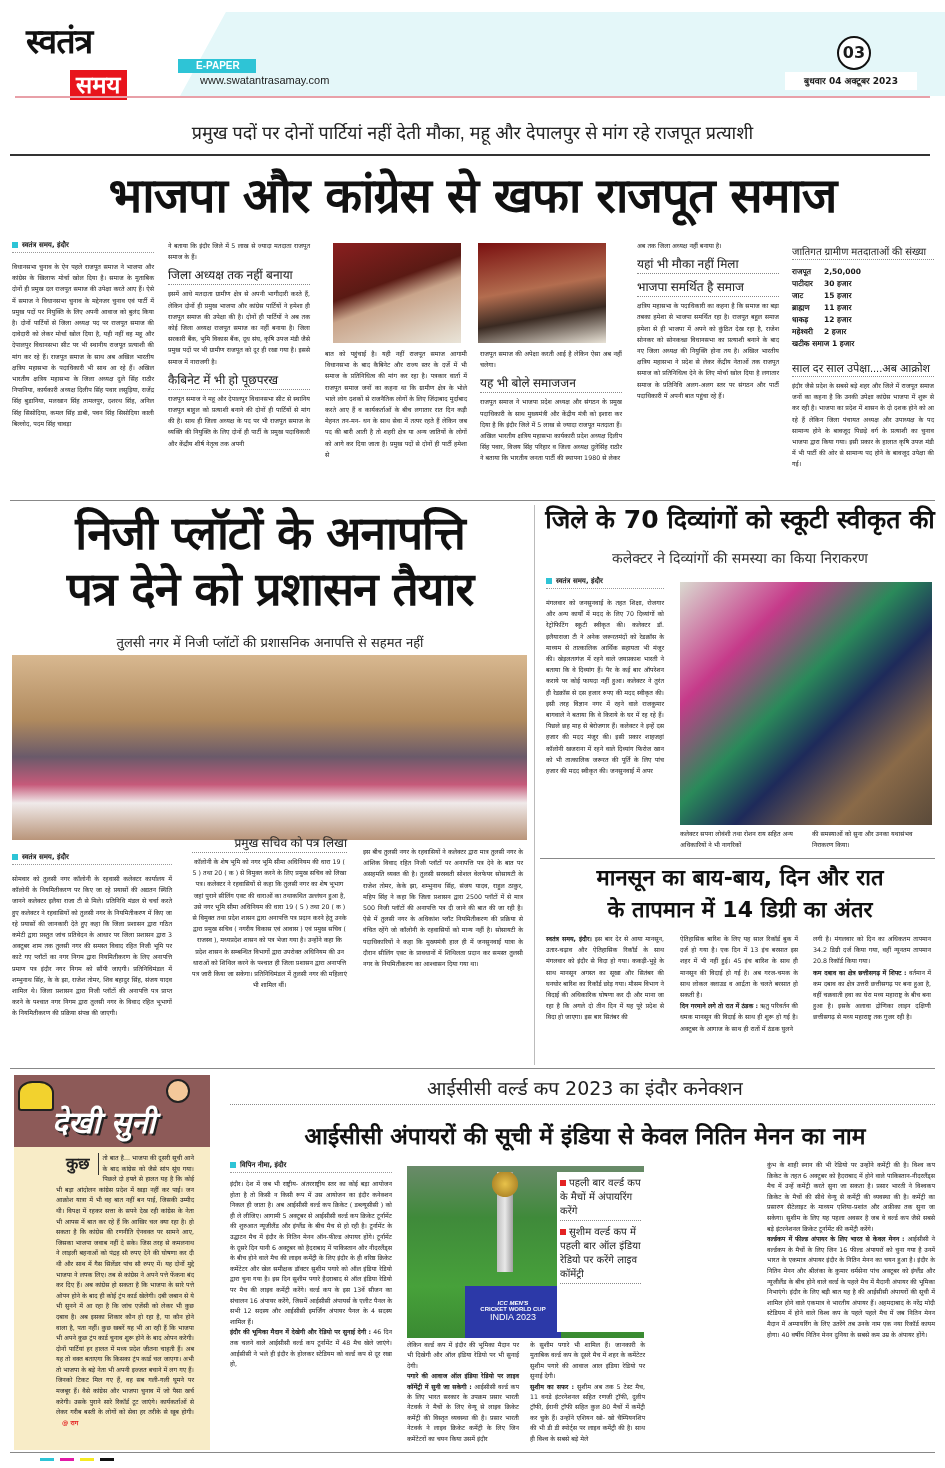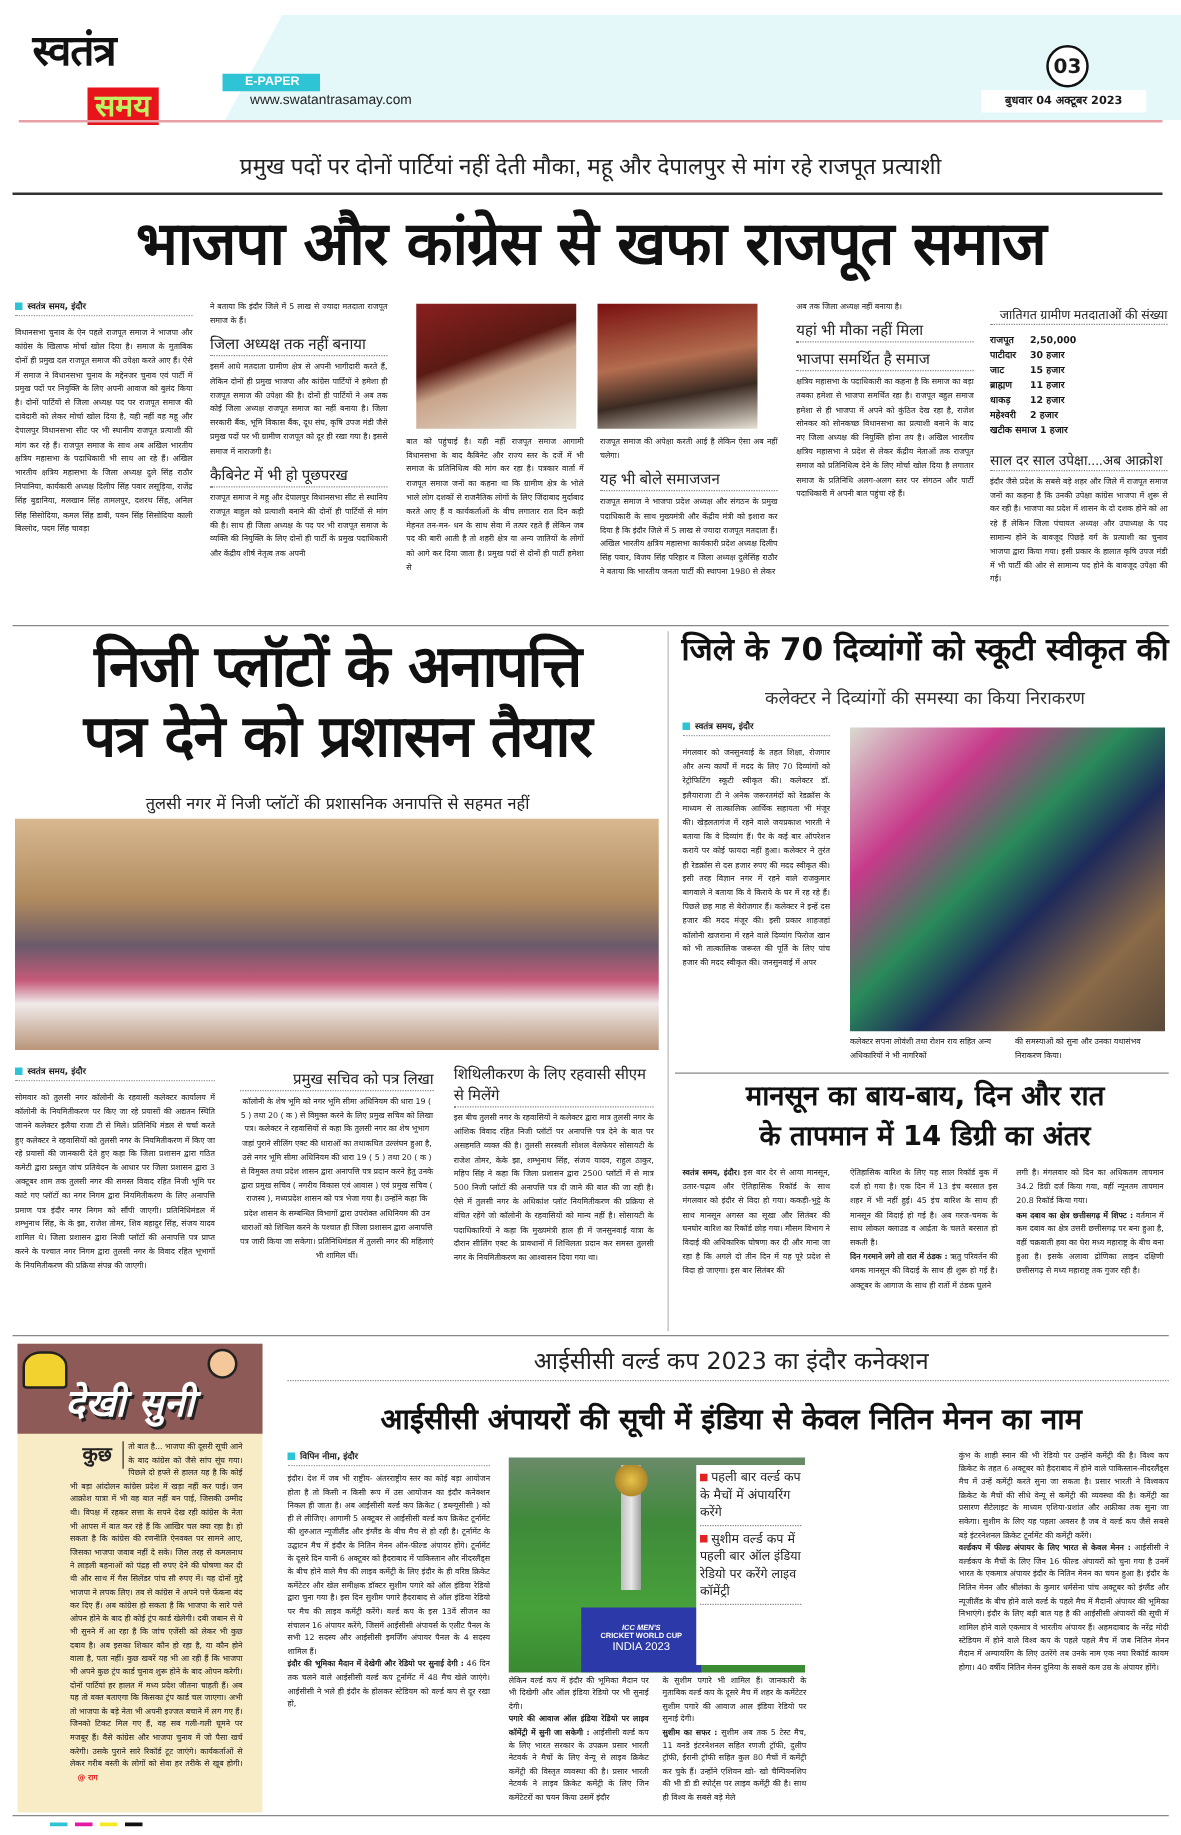--- a/index.html
+++ b/index.html
@@ -17,21 +17,21 @@
   .vline { position: absolute; width: 1px; background: #bbb; }
   .hline { position: absolute; height: 1px; background: #333; }
 </style>
 </head>
 <body>
 
 <div class="abs" style="left:0;top:0;width:945px;height:98px;">
   <div class="abs" style="left:180px;top:12px;width:765px;height:84px;background:#e4f7f9;clip-path:polygon(6% 0,100% 0,100% 100%,0 100%);"></div>
   <div class="abs" style="left:26px;top:22px;width:120px;height:84px;">
     <div style="font-size:34px;font-weight:bold;color:#111;line-height:38px;font-family:'DejaVu Sans',sans-serif;letter-spacing:-1px;">स्वतंत्र</div>
-    <div style="position:absolute;left:44px;top:48px;background:#e8141c;color:#bef264;font-size:24px;font-weight:bold;padding:0 6px;line-height:30px;">समय</div>
+    <div style="position:absolute;left:44px;top:48px;background:#e8141c;color:#ffffff;font-size:24px;font-weight:bold;padding:0 6px;line-height:30px;">समय</div>
   </div>
   <div class="abs" style="left:178px;top:59px;width:78px;height:14px;background:#2ec4d6;color:#fff;font-size:10px;font-weight:bold;padding-left:18px;line-height:14px;font-family:'Liberation Sans',sans-serif;">E-PAPER</div>
   <div class="abs" style="left:200px;top:74px;font-size:11px;color:#222;font-family:'Liberation Sans',sans-serif;">www.swatantrasamay.com</div>
   <div class="abs" style="left:837px;top:36px;width:34px;height:34px;border:2px solid #111;border-radius:50%;font-size:16px;font-weight:bold;text-align:center;line-height:30px;background:#fff;">03</div>
   <div class="abs" style="left:785px;top:72px;width:132px;height:18px;background:#fff;font-size:9px;text-align:center;line-height:18px;font-weight:bold;">बुधवार 04 अक्टूबर 2023</div>
   <div class="hline" style="left:15px;top:96px;width:915px;background:#e8a0a8;height:2px;"></div>
 </div>
 
 <div class="abs" style="left:0;top:120px;width:945px;text-align:center;font-size:18px;color:#222;font-family:'Liberation Sans',sans-serif;">प्रमुख पदों पर दोनों पार्टियां नहीं देती मौका, महू और देपालपुर से मांग रहे राजपूत प्रत्याशी</div>
 <div class="hline" style="left:10px;top:154px;width:920px;height:2px;"></div>
@@ -66,21 +66,21 @@
 </div>
 
 <div class="abs" style="left:637px;top:240px;width:142px;">
   <div class="body-text">अब तक जिला अध्यक्ष नहीं बनाया है।</div>
   <div class="subhead">यहां भी मौका नहीं मिला</div>
   <div class="subhead">भाजपा समर्थित है समाज</div>
   <div class="body-text">क्षत्रिय महासभा के पदाधिकारी का कहना है कि समाज का बड़ा तबका हमेशा से भाजपा समर्थित रहा है। राजपूत बहुल समाज हमेशा से ही भाजपा में अपने को कुंठित देख रहा है, राजेश सोनकर को सोनकच्छ विधानसभा का प्रत्याशी बनाने के बाद नए जिला अध्यक्ष की नियुक्ति होना तय है। अखिल भारतीय क्षत्रिय महासभा ने प्रदेश से लेकर केंद्रीय नेताओं तक राजपूत समाज को प्रतिनिधित्व देने के लिए मोर्चा खोल दिया है लगातार समाज के प्रतिनिधि अलग-अलग स्तर पर संगठन और पार्टी पदाधिकारी में अपनी बात पहुंचा रहे हैं।</div>
 </div>
 
 <div class="abs" style="left:792px;top:240px;width:142px;">
-  <div class="subhead" style="font-size:10px;text-align:right;">जातिगत ग्रामीण मतदाताओं की संख्या</div>
+  <div class="subhead" style="font-size:10px;">जातिगत ग्रामीण मतदाताओं की संख्या</div>
   <div style="margin-top:6px;">
     <div class="caste-row">
         <span class="k">राजपूत</span>
         <span>2,50,000</span>
       </div>
     <div class="caste-row">
         <span class="k">पाटीदार</span>
         <span>30 हजार</span>
       </div>
     <div class="caste-row">
@@ -114,26 +114,25 @@
 <div class="abs" style="left:10px;top:633px;width:520px;text-align:center;font-size:13px;color:#222;">तुलसी नगर में निजी प्लॉटों की प्रशासनिक अनापत्ति से सहमत नहीं</div>
 <div class="photo" style="left:12px;top:655px;width:515px;height:185px;background:linear-gradient(180deg,#d8b890 0%,#b08a5e 35%,#6a5a6a 55%,#c65a7a 70%,#f0eaea 80%,#b9957a 100%);"></div>
 
 <div class="abs" style="left:12px;top:852px;width:160px;">
   <div class="dateline">
       <span class="sq"></span>
       <span>स्वतंत्र समय, इंदौर</span>
     </div>
   <div class="body-text" style="margin-top:8px;">सोमवार को तुलसी नगर कॉलोनी के रहवासी कलेक्टर कार्यालय में कॉलोनी के नियमितीकरण पर किए जा रहे प्रयासों की अद्यतन स्थिति जानने कलेक्टर इलैया राजा टी से मिले। प्रतिनिधि मंडल से चर्चा करते हुए कलेक्टर ने रहवासियों को तुलसी नगर के नियमितीकरण में किए जा रहे प्रयासों की जानकारी देते हुए कहा कि जिला प्रशासन द्वारा गठित कमेटी द्वारा प्रस्तुत जांच प्रतिवेदन के आधार पर जिला प्रशासन द्वारा 3 अक्टूबर शाम तक तुलसी नगर की समस्त विवाद रहित निजी भूमि पर काटे गए प्लॉटों का नगर निगम द्वारा नियमितीकरण के लिए अनापत्ति प्रमाण पत्र इंदौर नगर निगम को सौंपी जाएगी। प्रतिनिधिमंडल में शम्भुनाथ सिंह, के के झा, राजेश तोमर, शिव बहादुर सिंह, संजय यादव शामिल थे। जिला प्रशासन द्वारा निजी प्लॉटों की अनापत्ति पत्र प्राप्त करने के पश्चात नगर निगम द्वारा तुलसी नगर के विवाद रहित भूभागों के नियमितीकरण की प्रक्रिया संपन्न की जाएगी।</div>
 </div>
-<div class="abs" style="left:192px;top:850px;width:155px;">
+<div class="abs" style="left:192px;top:830px;width:155px;">
   <div class="subhead" style="text-align:right;">प्रमुख सचिव को पत्र लिखा</div>
   <div class="body-text" style="text-align:center;">कॉलोनी के शेष भूमि को नगर भूमि सीमा अधिनियम की धारा 19 ( 5 ) तथा 20 ( क ) से विमुक्त करने के लिए प्रमुख सचिव को लिखा पत्र। कलेक्टर ने रहवासियों से कहा कि तुलसी नगर का शेष भूभाग जहां पुराने सीलिंग एक्ट की धाराओं का तथाकथित उल्लंघन हुआ है, उसे नगर भूमि सीमा अधिनियम की धारा 19 ( 5 ) तथा 20 ( क ) से विमुक्त तथा प्रदेश शासन द्वारा अनापत्ति पत्र प्रदान करने हेतु उनके द्वारा प्रमुख सचिव ( नगरीय विकास एवं आवास ) एवं प्रमुख सचिव ( राजस्व ), मध्यप्रदेश शासन को पत्र भेजा गया है। उन्होंने कहा कि प्रदेश शासन के सम्बन्धित विभागों द्वारा उपरोक्त अधिनियम की उन धाराओं को शिथिल करने के पश्चात ही जिला प्रशासन द्वारा अनापत्ति पत्र जारी किया जा सकेगा। प्रतिनिधिमंडल में तुलसी नगर की महिलाएं भी शामिल थीं।</div>
 </div>
 <div class="abs" style="left:363px;top:846px;width:160px;">
-  <div class="subhead">शिथिलीकरण के लिए रहवासी सीएम से मिलेंगे</div>
   <div class="body-text">इस बीच तुलसी नगर के रहवासियों ने कलेक्टर द्वारा मात्र तुलसी नगर के आंशिक विवाद रहित निजी प्लॉटों पर अनापत्ति पत्र देने के बात पर असहमति व्यक्त की है। तुलसी सरस्वती सोशल वेलफेयर सोसायटी के राजेश तोमर, केके झा, शम्भुनाथ सिंह, संजय यादव, राहुल ठाकुर, महिप सिंह ने कहा कि जिला प्रशासन द्वारा 2500 प्लॉटों में से मात्र 500 निजी प्लॉटों की अनापत्ति पत्र दी जाने की बात की जा रही है। ऐसे में तुलसी नगर के अधिकांश प्लॉट नियमितीकरण की प्रक्रिया से वंचित रहेंगे जो कॉलोनी के रहवासियों को मान्य नहीं है। सोसायटी के पदाधिकारियों ने कहा कि मुख्यमंत्री हाल ही में जनसुनवाई यात्रा के दौरान सीलिंग एक्ट के प्रावधानों में शिथिलता प्रदान कर समस्त तुलसी नगर के नियमितीकरण का आश्वासन दिया गया था।</div>
 </div>
 
 <div class="vline" style="left:534px;top:505px;height:560px;"></div>
 
 <div class="abs" style="left:540px;top:500px;width:400px;text-align:center;font-size:25px;font-weight:bold;line-height:40px;color:#111;">जिले के 70 दिव्यांगों को स्कूटी स्वीकृत की</div>
 <div class="abs" style="left:540px;top:548px;width:400px;text-align:center;font-size:14px;color:#333;">कलेक्टर ने दिव्यांगों की समस्या का किया निराकरण</div>
 <div class="abs" style="left:546px;top:576px;width:118px;">
   <div class="dateline">
       <span class="sq"></span>

